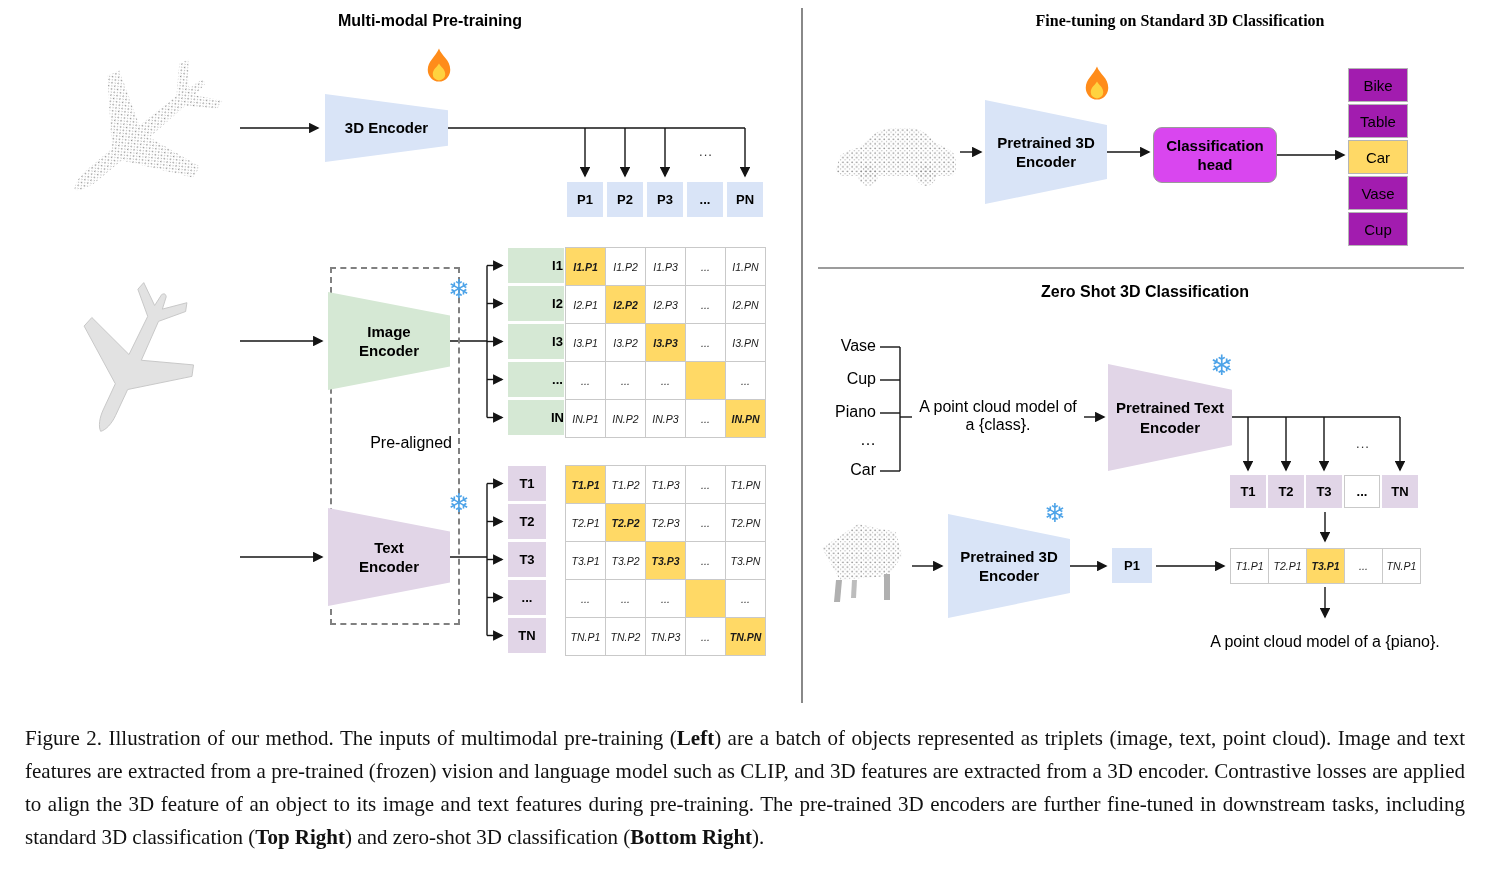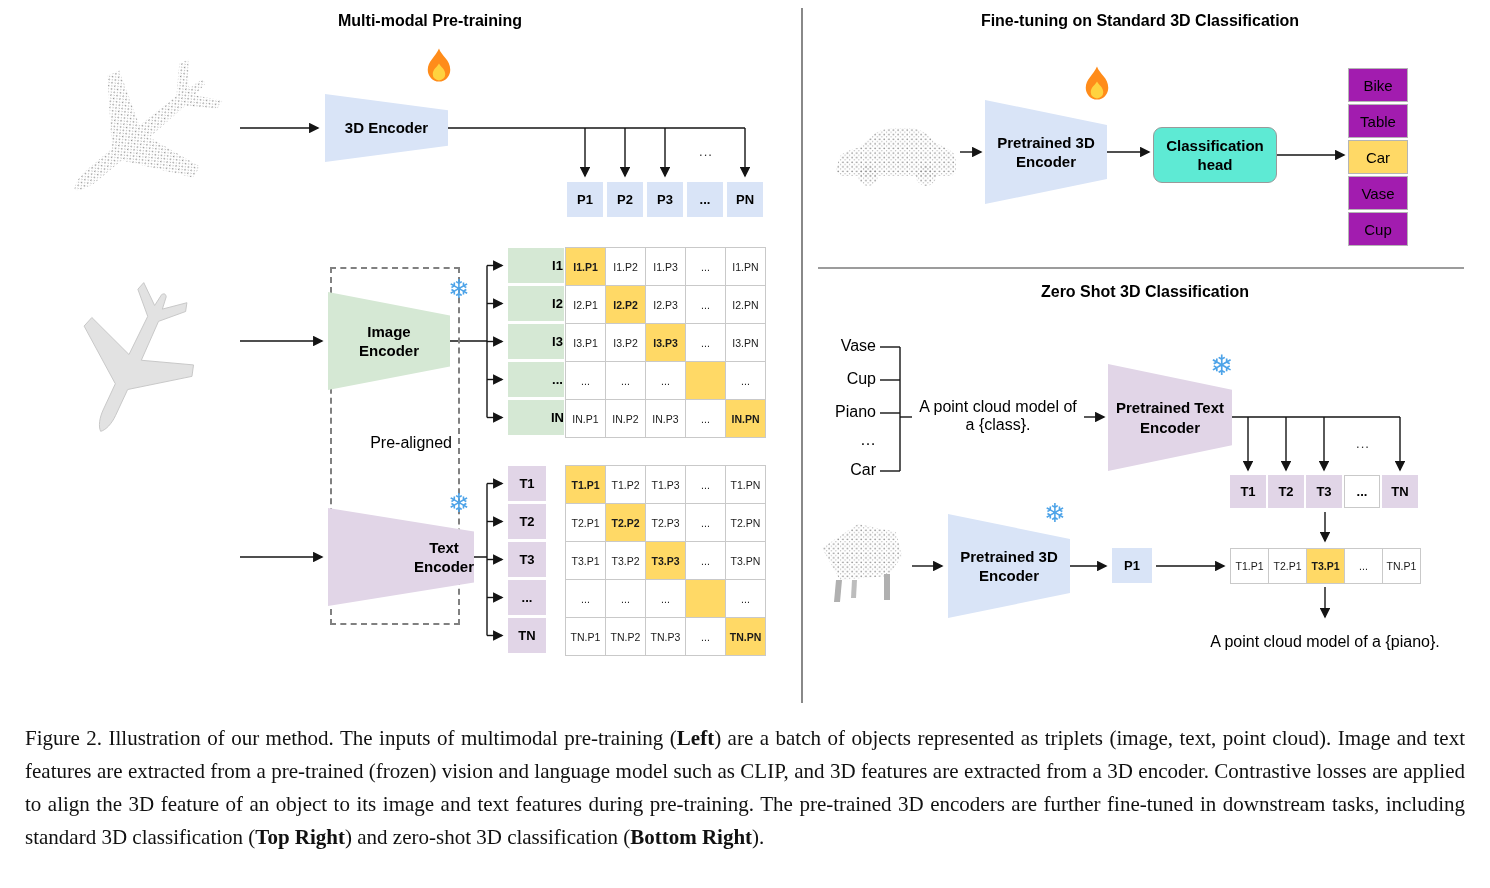--- a/index.html
+++ b/index.html
@@ -14,37 +14,37 @@
   .trap { display:flex; align-items:center; justify-content:center; text-align:center;
           font-weight:bold; font-size:15px; line-height:1.3; white-space:pre-line;
           clip-path:polygon(0 0, 100% 24%, 100% 76%, 0 100%); }
   .trap.blue   { background:var(--blue,#d9e4f7); }
   .trap.green  { background:var(--green,#d5e8d4); }
   .trap.purple { background:var(--purple,#e1d5e7); }
   .gridcol { display:grid; grid-auto-rows:35px; row-gap:3px; }
   .gridrow5 { display:grid; grid-template-columns:repeat(5,36px); column-gap:4px; grid-auto-rows:35px; }
   .gridrow5t { display:grid; grid-template-columns:repeat(5,36px); column-gap:2px; grid-auto-rows:33px; }
   .gridlist { display:grid; grid-auto-rows:34px; row-gap:2px; width:60px; }
-  .matrix { display:grid; border-left:1px solid var(--line,#c9c9c9); border-top:1px solid var(--line,#c9c9c9); }
+  .matrix { display:grid; border-left:1px solid var(--line,#c9c9c9); border-top:1px solid var(--line,#c9c9c9);font-style:italic; }
   .m5 { grid-template-columns:repeat(5,40px); grid-auto-rows:38px; }
   .r5 { grid-template-columns:repeat(5,38px); grid-auto-rows:35px; }
   .cell { display:flex; align-items:center; justify-content:center; font-size:13px; font-weight:bold; }
   .cell.blue   { background:var(--blue,#d9e4f7); }
   .cell.green  { background:var(--green,#d5e8d4);padding-left:43px; }
   .cell.purple { background:var(--purple,#e1d5e7); }
   .cell.boxed  { background:#a21caf; border:1px solid #b5b5b5; font-weight:normal; font-size:15px; }
   .cell.plain  { background:#fff; border:1px solid #c9c9c9; }
   .mcell { display:flex; align-items:center; justify-content:center; font-size:10.5px; color:#1a1a1a;
            background:#fff; border-right:1px solid var(--line,#c9c9c9); border-bottom:1px solid var(--line,#c9c9c9); }
   .hl { background:var(--orange,#ffd966) !important; font-weight:bold; }
   .dashedbox { border:2px dashed #808080; }
   .ml { white-space:pre-line; text-align:center; }
   .dots { font-size:13px; color:#333; letter-spacing:1px; }
   .snow { color:#4da3e8; line-height:1; }
-  .headbox { background:#5eead4; border:1px solid #9a9a9a; border-radius:9px; display:flex;
+  .headbox { background:#d946ef; border:1px solid #9a9a9a; border-radius:9px; display:flex;
              align-items:center; justify-content:center; font-weight:bold; font-size:15px;
              text-align:center; white-space:pre-line; line-height:1.3; }
   .classlabel { font-size:16px; text-align:right; }
   .caption { font-family:"Liberation Serif", serif; font-size:21px; line-height:33px;
              text-align:justify; color:#111; }
 </style>
 </head>
 <body>
 
 <div class="canvas">
@@ -169,21 +169,21 @@
 
   <div class="abs dashedbox" style="left:330px; top:267px; width:130px; height:358px; z-index:1;"></div>
   <div class="abs z sub" style="left:330px; top:434px; width:122px; text-align:right;">Pre-aligned</div>
 
   <div class="abs z trap green" style="left:328px; top:292px; width:122px; height:98px;">
     <span>Image
 Encoder</span>
   </div>
   <div class="abs z snow" style="left:448px; top:276px; font-size:26px;">❄</div>
 
-  <div class="abs z trap purple" style="left:328px; top:508px; width:146px; height:98px;justify-content:flex-end;">
+  <div class="abs z trap purple" style="left:328px; top:508px; width:122px; height:98px;">
     <span>Text
 Encoder</span>
   </div>
   <div class="abs z snow" style="left:448px; top:490px; font-size:26px;">❄</div>
 
 
   <div id="i-col" class="abs z gridcol" style="left:508px; top:248px; width:38px;">
       <div class="cell green">I1</div>
       <div class="cell green">I2</div>
       <div class="cell green">I3</div>
@@ -246,21 +246,21 @@
       <div class="mcell">...</div>
       <div class="mcell hl"></div>
       <div class="mcell">...</div>
       <div class="mcell">TN.P1</div>
       <div class="mcell">TN.P2</div>
       <div class="mcell">TN.P3</div>
       <div class="mcell">...</div>
       <div class="mcell hl">TN.PN</div>
     </div>
 
-  <div class="abs z title" style="left:900px; top:12px; width:480px;">Fine-tuning on Standard 3D Classification</div>
+  <div class="abs z title" style="left:940px; top:12px; width:480px;font-family:Liberation Serif, serif;">Fine-tuning on Standard 3D Classification</div>
 
   <div class="abs z trap blue" style="left:985px; top:100px; width:122px; height:104px;">
     <span>Pretrained 3D
 Encoder</span>
   </div>
   <div class="abs z" style="left:1082px; top:66px; width:30px; height:36px;">
     <svg width="30" height="36" viewBox="0 0 24 28">
       <path d="M12,0 C14,6 21,9 21,17 A9,9.5 0 0 1 3,17 C3,10 9,7 12,0 Z" fill="#ff8c1a"></path>
       <path d="M12,12 C13.5,15 17,16.5 17,20.5 A5,5 0 0 1 7,20.5 C7,16.5 10.5,15 12,12 Z" fill="#ffd23f"></path>
     </svg>

